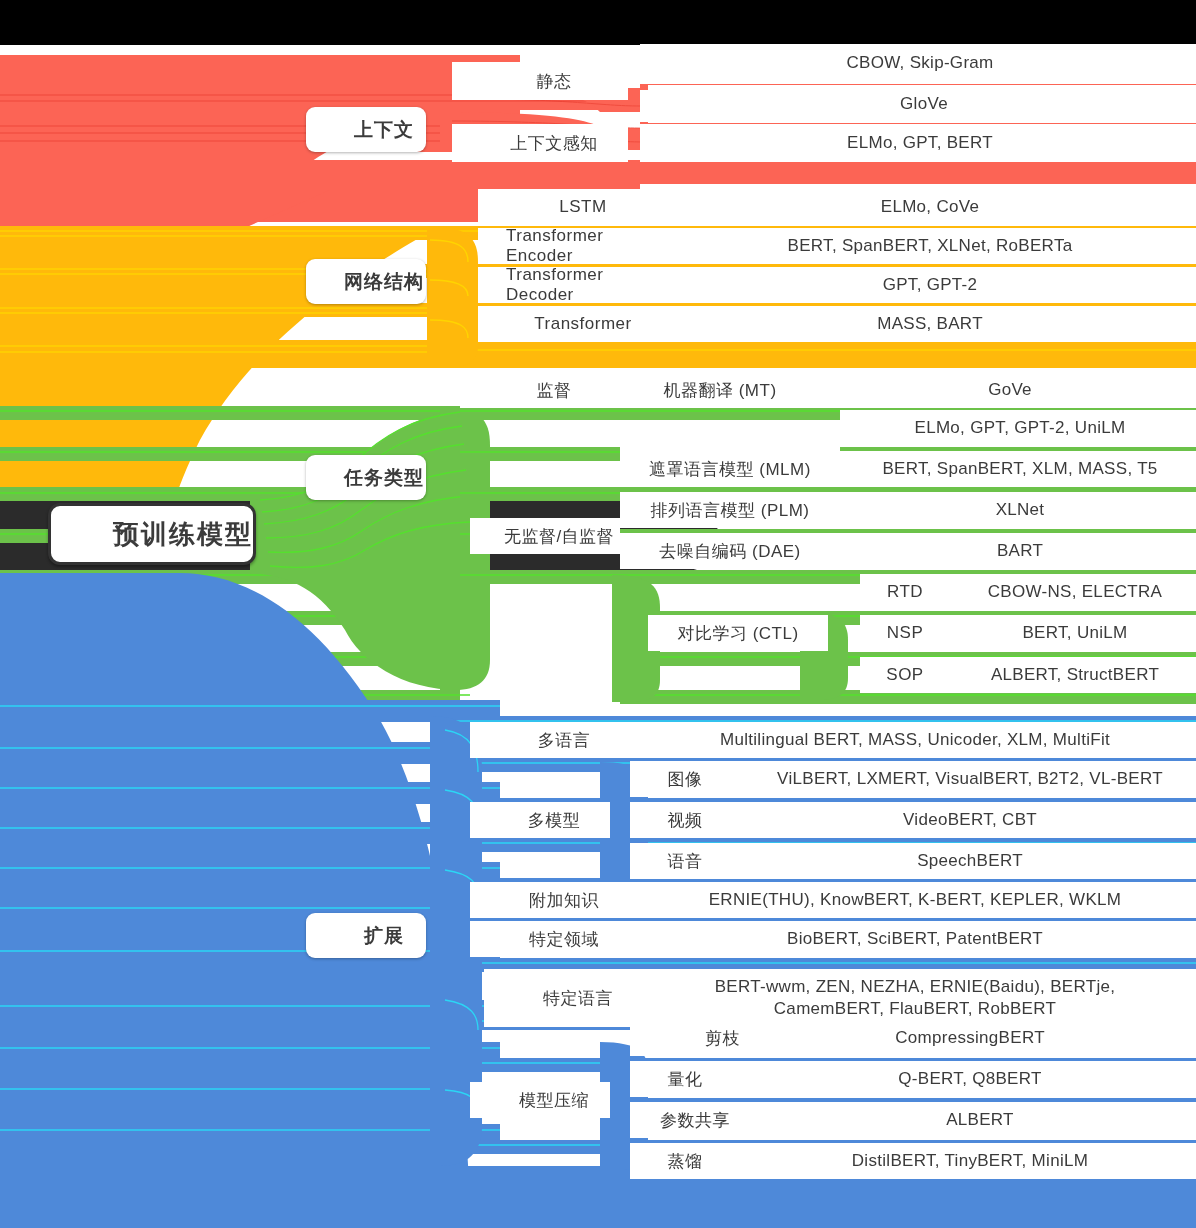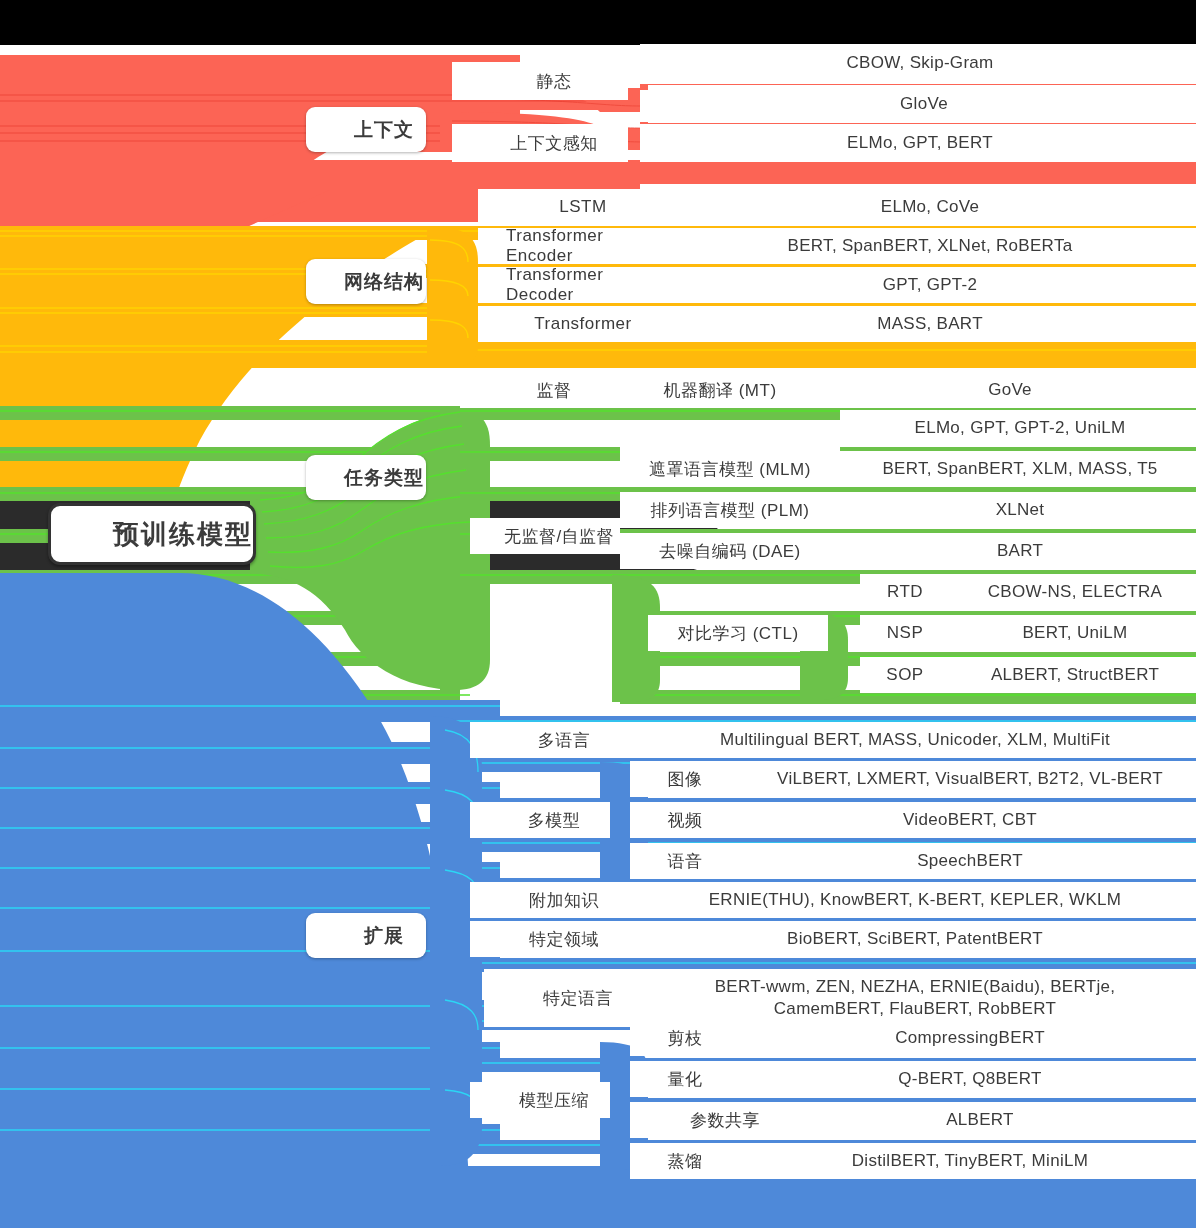--- a/index.html
+++ b/index.html
@@ -406,33 +406,33 @@
     <span>特定语言</span>
   </div>
   <div class="node leaf two" style="left:630px;top:969px;width:570px;height:58px;flex-direction:column;">
     <span>BERT-wwm, ZEN, NEZHA, ERNIE(Baidu), BERTje,</span>
     <span>CamemBERT, FlauBERT, RobBERT</span>
   </div>
 
   <div class="node lvl3" style="left:470px;top:1082px;width:140px;height:36px;">
     <span>模型压缩</span>
   </div>
-  <div class="node lvl4" style="left:630px;top:1020px;width:110px;height:36px;">
+  <div class="node lvl4" style="left:630px;top:1020px;width:110px;height:36px;justify-content:flex-end;">
     <span>剪枝</span>
   </div>
   <div class="node leaf" style="left:740px;top:1020px;width:460px;height:36px;">
     <span>CompressingBERT</span>
   </div>
   <div class="node lvl4" style="left:630px;top:1061px;width:110px;height:36px;">
     <span>量化</span>
   </div>
   <div class="node leaf" style="left:740px;top:1061px;width:460px;height:36px;">
     <span>Q-BERT, Q8BERT</span>
   </div>
-  <div class="node lvl4" style="left:630px;top:1102px;width:130px;height:36px;justify-content:flex-end;">
+  <div class="node lvl4" style="left:630px;top:1102px;width:130px;height:36px;">
     <span>参数共享</span>
   </div>
   <div class="node leaf" style="left:760px;top:1102px;width:440px;height:36px;">
     <span>ALBERT</span>
   </div>
   <div class="node lvl4" style="left:630px;top:1143px;width:110px;height:36px;">
     <span>蒸馏</span>
   </div>
   <div class="node leaf" style="left:740px;top:1143px;width:460px;height:36px;">
     <span>DistilBERT, TinyBERT, MiniLM</span>

